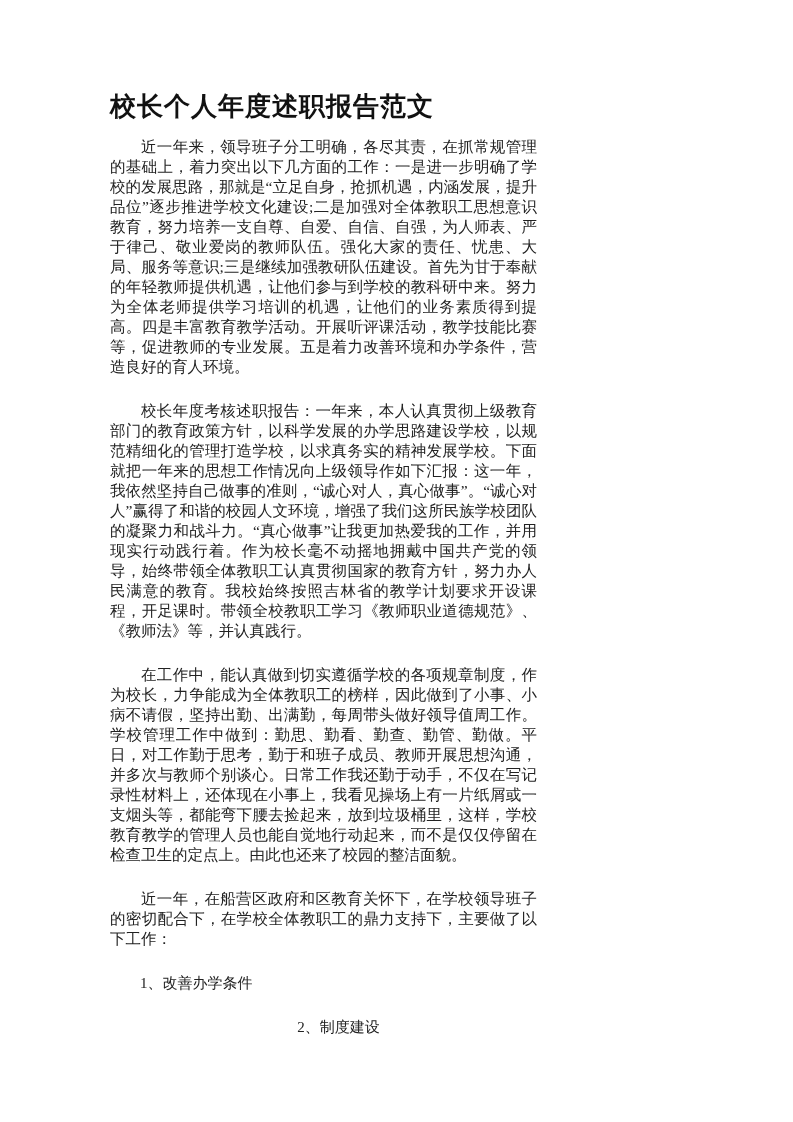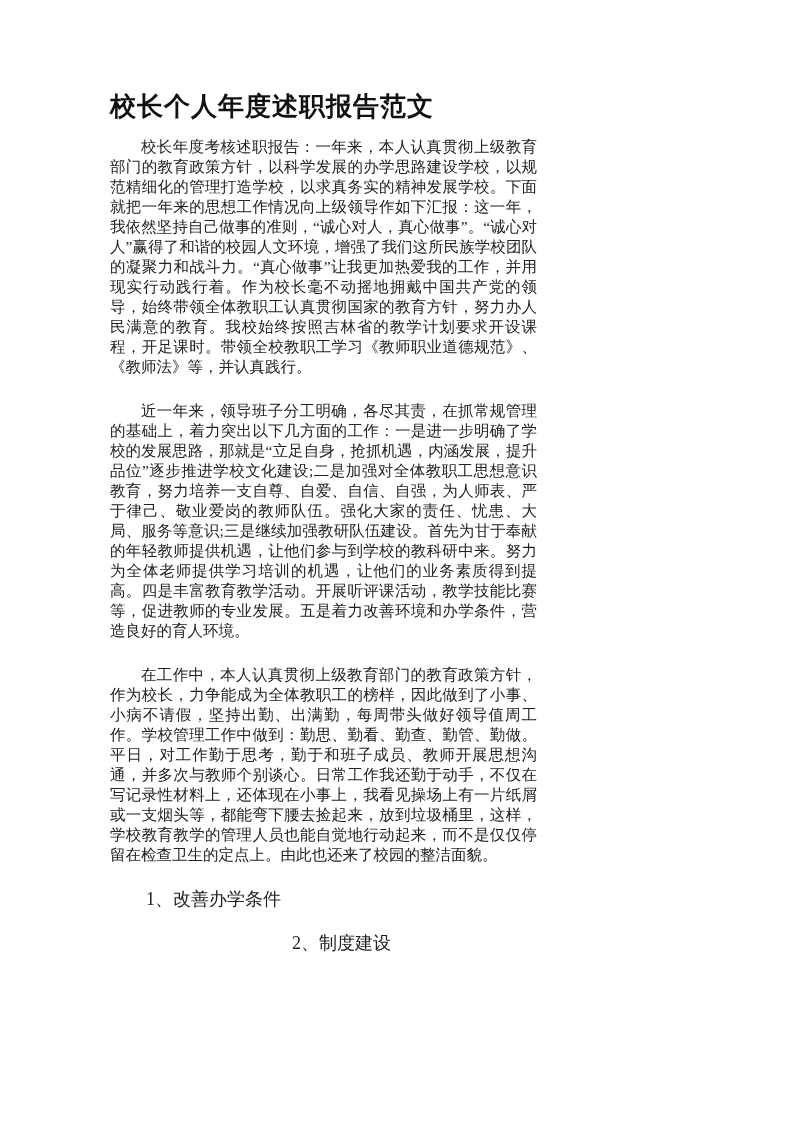--- a/index.html
+++ b/index.html
@@ -34,41 +34,42 @@
     font-size: 15.5px;
     line-height: 20px;
     text-align: justify;
     text-justify: inter-ideograph;
     text-indent: 2em;
     color: #222222;
     word-break: break-all;
   }
   .section-heading {
     margin: 0 0 24px 0;
-    font-size: 18px;
+    font-size: 15px;
     line-height: 20px;
     text-indent: 2em;
     font-weight: normal;
     color: #222222;
   }
   .section-heading:last-child {
     margin-bottom: 0;
     text-align: center;
   }
 </style>
 </head>
 <body>
 
 <div class="page">
   <h1 class="doc-title">校长个人年度述职报告范文</h1>
 
+  <p class="para">近一年来，领导班子分工明确，各尽其责，在抓常规管理的基础上，着力突出以下几方面的工作：一是进一步明确了学校的发展思路，那就是“立足自身，抢抓机遇，内涵发展，提升品位”逐步推进学校文化建设;二是加强对全体教职工思想意识教育，努力培养一支自尊、自爱、自信、自强，为人师表、严于律己、敬业爱岗的教师队伍。强化大家的责任、忧患、大局、服务等意识;三是继续加强教研队伍建设。首先为甘于奉献的年轻教师提供机遇，让他们参与到学校的教科研中来。努力为全体老师提供学习培训的机遇，让他们的业务素质得到提高。四是丰富教育教学活动。开展听评课活动，教学技能比赛等，促进教师的专业发展。五是着力改善环境和办学条件，营造良好的育人环境。</p>
+
   <p class="para">校长年度考核述职报告：一年来，本人认真贯彻上级教育部门的教育政策方针，以科学发展的办学思路建设学校，以规范精细化的管理打造学校，以求真务实的精神发展学校。下面就把一年来的思想工作情况向上级领导作如下汇报：这一年，我依然坚持自己做事的准则，“诚心对人，真心做事”。“诚心对人”赢得了和谐的校园人文环境，增强了我们这所民族学校团队的凝聚力和战斗力。“真心做事”让我更加热爱我的工作，并用现实行动践行着。作为校长毫不动摇地拥戴中国共产党的领导，始终带领全体教职工认真贯彻国家的教育方针，努力办人民满意的教育。我校始终按照吉林省的教学计划要求开设课程，开足课时。带领全校教职工学习《教师职业道德规范》、《教师法》等，并认真践行。</p>
 
-  <p class="para">近一年来，领导班子分工明确，各尽其责，在抓常规管理的基础上，着力突出以下几方面的工作：一是进一步明确了学校的发展思路，那就是“立足自身，抢抓机遇，内涵发展，提升品位”逐步推进学校文化建设;二是加强对全体教职工思想意识教育，努力培养一支自尊、自爱、自信、自强，为人师表、严于律己、敬业爱岗的教师队伍。强化大家的责任、忧患、大局、服务等意识;三是继续加强教研队伍建设。首先为甘于奉献的年轻教师提供机遇，让他们参与到学校的教科研中来。努力为全体老师提供学习培训的机遇，让他们的业务素质得到提高。四是丰富教育教学活动。开展听评课活动，教学技能比赛等，促进教师的专业发展。五是着力改善环境和办学条件，营造良好的育人环境。</p>
+  <p class="para">在工作中，能认真做到切实遵循学校的各项规章制度，作为校长，力争能成为全体教职工的榜样，因此做到了小事、小病不请假，坚持出勤、出满勤，每周带头做好领导值周工作。学校管理工作中做到：勤思、勤看、勤查、勤管、勤做。平日，对工作勤于思考，勤于和班子成员、教师开展思想沟通，并多次与教师个别谈心。日常工作我还勤于动手，不仅在写记录性材料上，还体现在小事上，我看见操场上有一片纸屑或一支烟头等，都能弯下腰去捡起来，放到垃圾桶里，这样，学校教育教学的管理人员也能自觉地行动起来，而不是仅仅停留在检查卫生的定点上。由此也还来了校园的整洁面貌。</p>
 
-  <p class="para">在工作中，本人认真贯彻上级教育部门的教育政策方针，作为校长，力争能成为全体教职工的榜样，因此做到了小事、小病不请假，坚持出勤、出满勤，每周带头做好领导值周工作。学校管理工作中做到：勤思、勤看、勤查、勤管、勤做。平日，对工作勤于思考，勤于和班子成员、教师开展思想沟通，并多次与教师个别谈心。日常工作我还勤于动手，不仅在写记录性材料上，还体现在小事上，我看见操场上有一片纸屑或一支烟头等，都能弯下腰去捡起来，放到垃圾桶里，这样，学校教育教学的管理人员也能自觉地行动起来，而不是仅仅停留在检查卫生的定点上。由此也还来了校园的整洁面貌。</p>
-
+  <p class="para">近一年，在船营区政府和区教育关怀下，在学校领导班子的密切配合下，在学校全体教职工的鼎力支持下，主要做了以下工作：</p>
 
   <p class="section-heading">1、改善办学条件</p>
 
 
   <p class="section-heading">2、制度建设</p>
 </div>
 
 </body></html>

